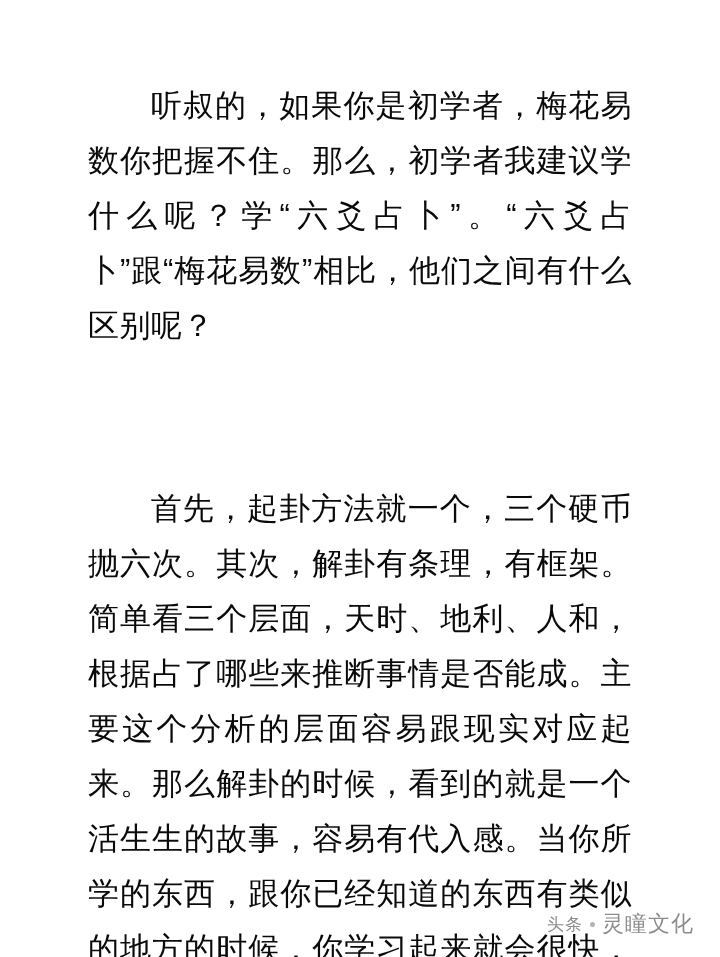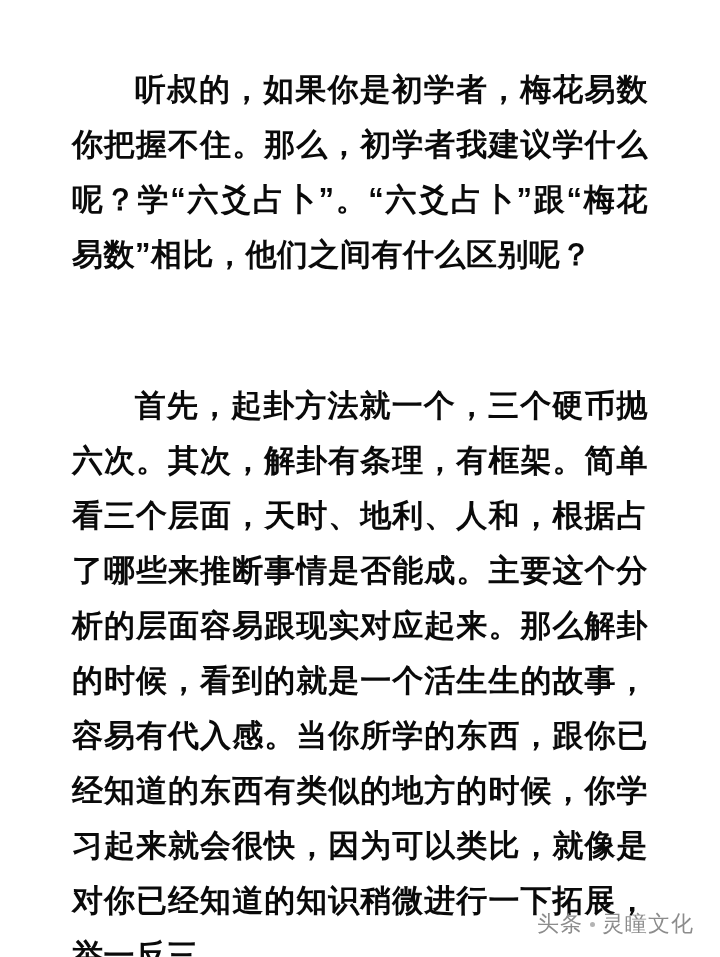--- a/index.html
+++ b/index.html
@@ -19,25 +19,25 @@
     width: 720px;
     height: 957px;
     box-sizing: border-box;
     padding: 62px 72px 0 72px;
     position: relative;
   }
   .para {
     font-size: 31px;
     line-height: 55px;
     letter-spacing: 0.5px;
-    font-weight: 700;
+    font-weight: 400;
     text-align: justify;
     text-justify: inter-character;
     color: #0a0a0a;
-    margin: 0;
+    margin: 16px;
   }
   .para .indent {
     display: inline-block;
     width: 62px;
   }
   .gap {
     height: 96px;
   }
   .footer {
     position: absolute;
@@ -45,21 +45,21 @@
     bottom: 18px;
     display: flex;
     align-items: center;
     gap: 7px;
     color: #8c8c8c;
     font-size: 17px;
     font-weight: 400;
     letter-spacing: 1px;
   }
   .footer .brand-mark {
-    font-size: 22px;
+    font-size: 17px;
     color: #8c8c8c;
     letter-spacing: 1px;
     text-align: right;
   }
   .footer .dot {
     width: 5px;
     height: 5px;
     border-radius: 50%;
     background: #b3b3b3;
     display: inline-block;

